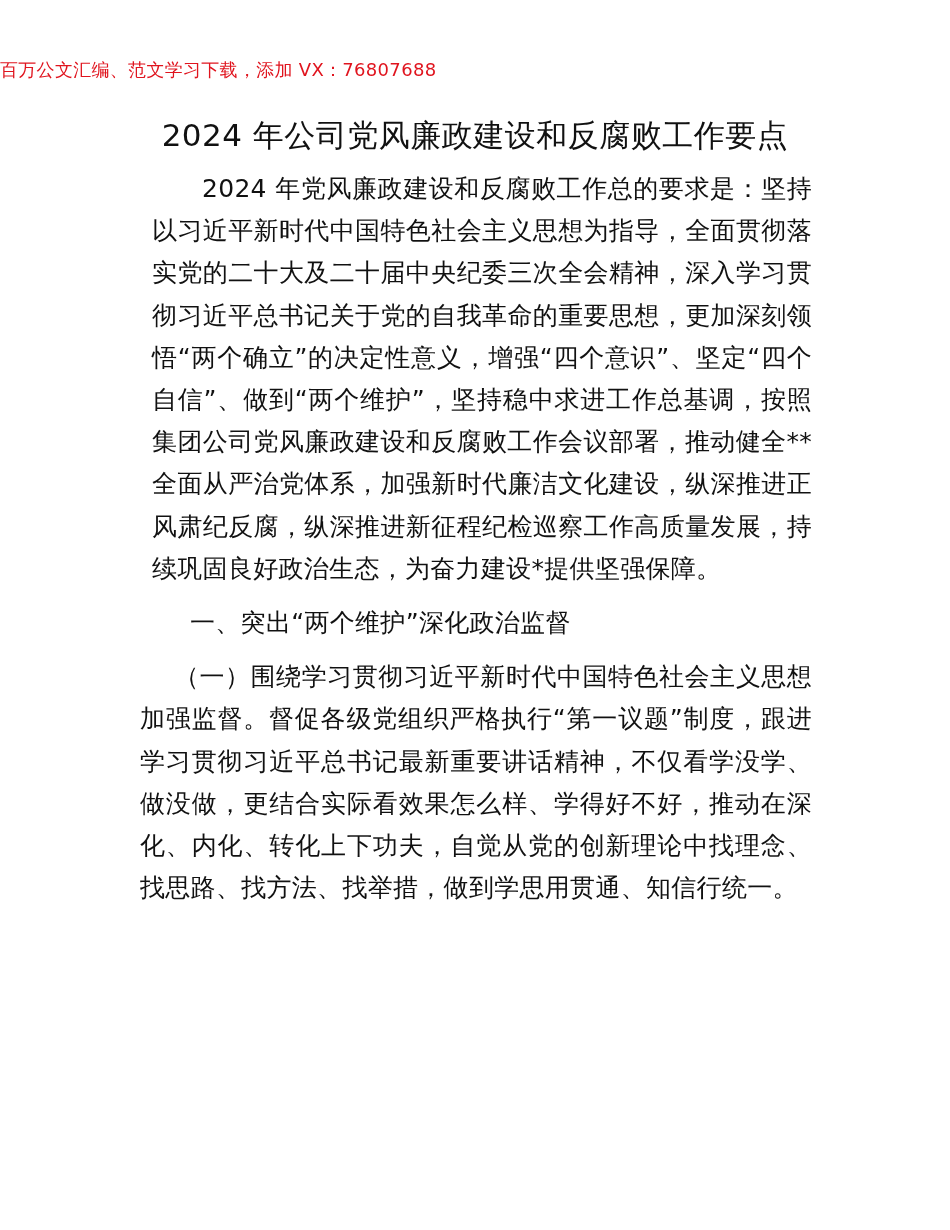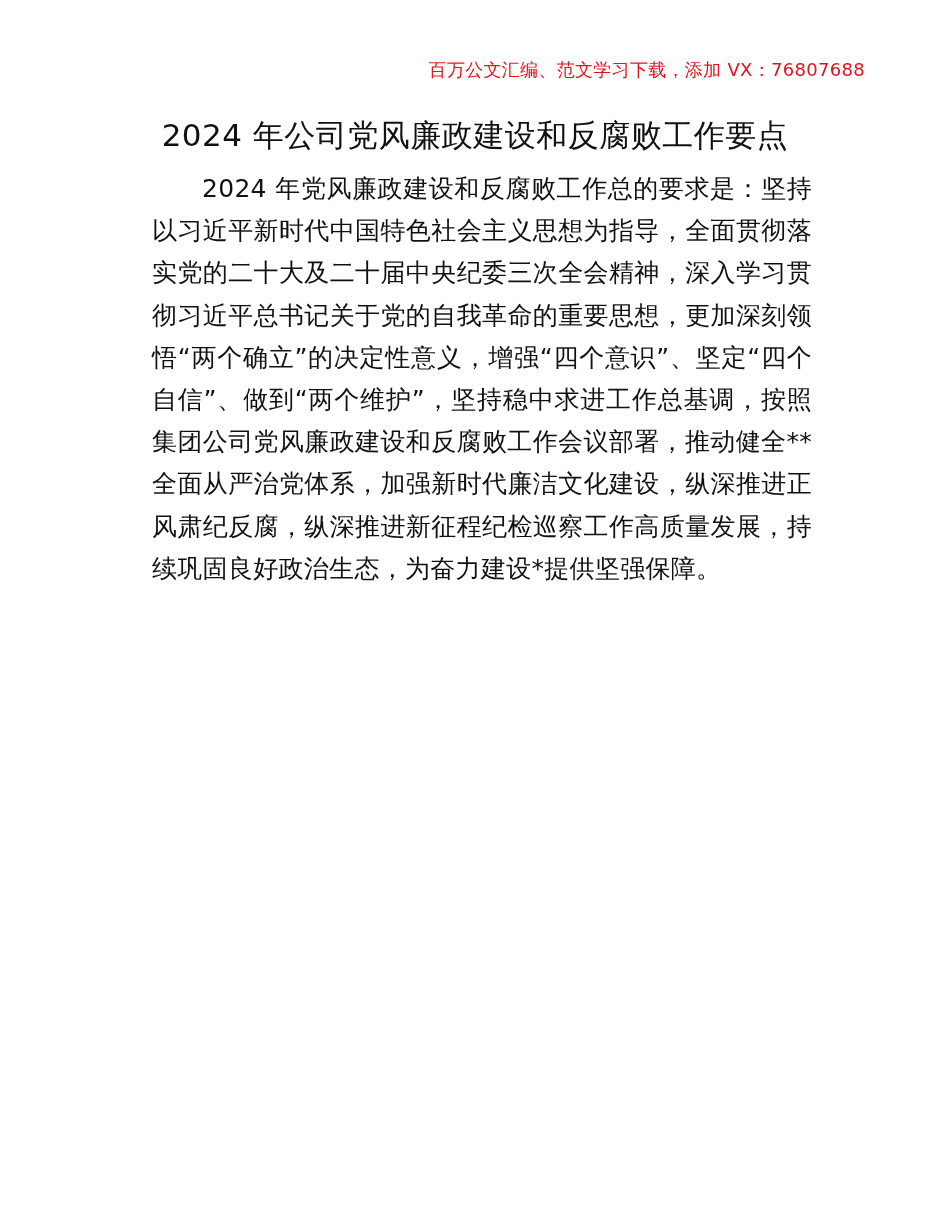--- a/index.html
+++ b/index.html
@@ -13,21 +13,21 @@
       position: relative;
       overflow: hidden;
       font-family: "DejaVu Sans", "Liberation Sans", sans-serif;
       color: #111111;
     }
     .watermark {
       position: absolute;
       top: 56px;
       left: 0;
       width: 865px;
-      text-align: right;
+      text-align: left;
       color: #e0141e;
       font-size: 18px;
       line-height: 28px;
       letter-spacing: 0.3px;
     }
     .title {
       position: absolute;
       top: 112px;
       left: 0;
       width: 950px;
@@ -63,13 +63,15 @@
   </style>
 </head>
 <body>
 
 <div class="watermark">百万公文汇编、范文学习下载，添加 VX：76807688</div>
 
 <div class="title">2024 年公司党风廉政建设和反腐败工作要点</div>
 
 <div class="content">
   <p class="para">2024 年党风廉政建设和反腐败工作总的要求是：坚持以习近平新时代中国特色社会主义思想为指导，全面贯彻落实党的二十大及二十届中央纪委三次全会精神，深入学习贯彻习近平总书记关于党的自我革命的重要思想，更加深刻领悟“两个确立”的决定性意义，增强“四个意识”、坚定“四个自信”、做到“两个维护”，坚持稳中求进工作总基调，按照集团公司党风廉政建设和反腐败工作会议部署，推动健全**全面从严治党体系，加强新时代廉洁文化建设，纵深推进正风肃纪反腐，纵深推进新征程纪检巡察工作高质量发展，持续巩固良好政治生态，为奋力建设*提供坚强保障。</p>
+  <p class="heading">一、突出“两个维护”深化政治监督</p>
+  <p class="sub">（一）围绕学习贯彻习近平新时代中国特色社会主义思想加强监督。督促各级党组织严格执行“第一议题”制度，跟进学习贯彻习近平总书记最新重要讲话精神，不仅看学没学、做没做，更结合实际看效果怎么样、学得好不好，推动在深化、内化、转化上下功夫，自觉从党的创新理论中找理念、找思路、找方法、找举措，做到学思用贯通、知信行统一。</p>
 </div>
 
 </body></html>

